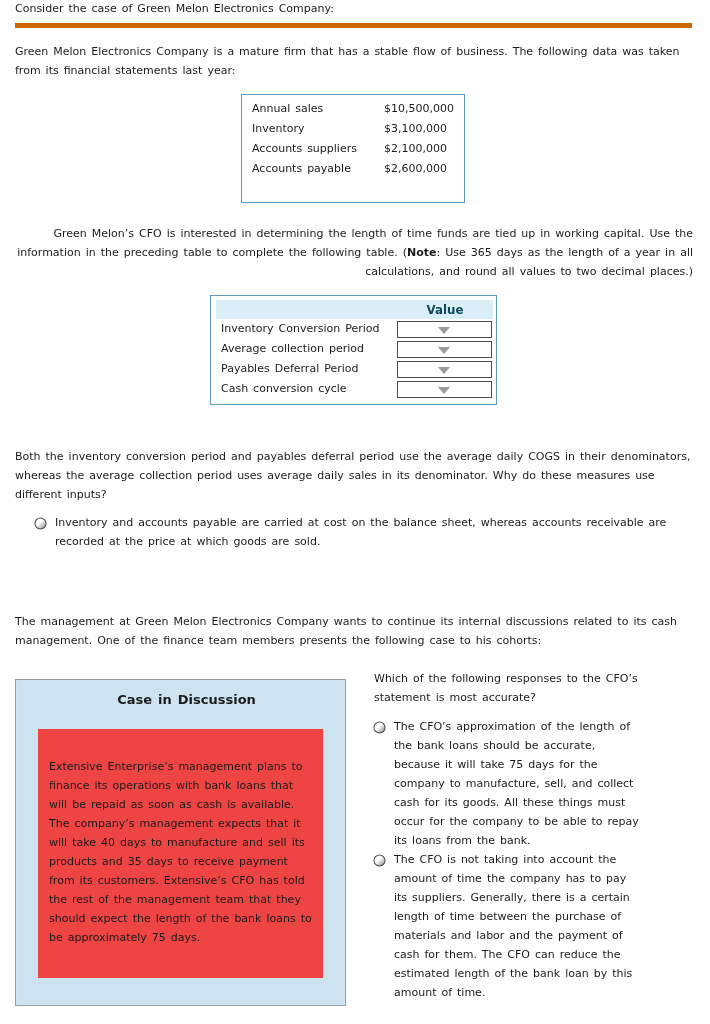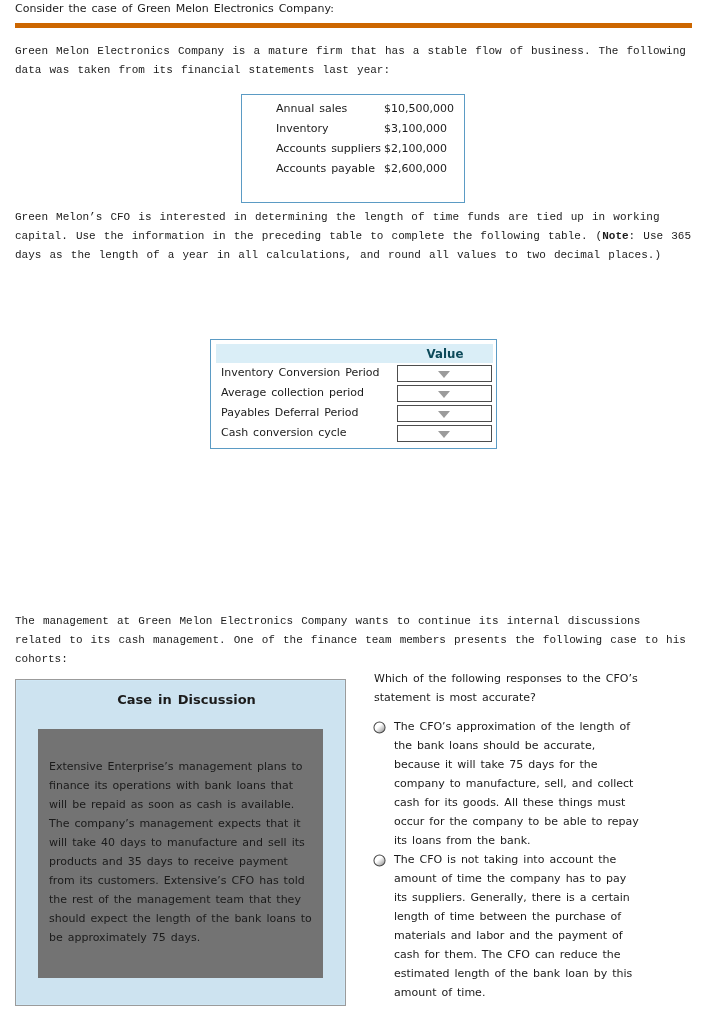--- a/index.html
+++ b/index.html
@@ -3,50 +3,50 @@
 <meta charset="utf-8">
 <style>
   html,body{margin:0;padding:0;}
   body{width:710px;height:1024px;background:#ffffff;font-family:"DejaVu Sans",sans-serif;color:#1b1b1b;overflow:hidden;font-size:11px;word-spacing:1.5px;}
   .page{position:relative;width:710px;height:1024px;}
   .abs{position:absolute;}
 
   .heading{left:15px;top:2px;font-size:11px;line-height:14px;}
   .rule{left:15px;top:23px;width:677px;height:5px;background:#cc6600;}
 
-  .para{font-size:11px;line-height:19px;font-family:Liberation Mono, monospace;}
+  .para{font-size:11px;line-height:19px;}
   .para1{left:15px;top:42px;width:678px;}
-  .para2{left:15px;top:208px;width:678px;}
+  .para2{left:15px;top:224px;width:678px;text-align:right;}
   .para3{left:15px;top:447px;width:678px;}
   .para4{left:15px;top:612px;width:678px;}
 
   .datatable{left:241px;top:94px;width:224px;height:109px;border:1px solid #5b9bc4;background:#fff;padding-top:4px;box-sizing:border-box;}
   .drow{position:relative;height:20px;}
-  .dlabel{position:absolute;left:10px;top:0;font-size:11px;line-height:20px;margin-left:24px;}
+  .dlabel{position:absolute;left:10px;top:0;font-size:11px;line-height:20px;}
   .dval{position:absolute;left:142px;top:0;font-size:11px;line-height:20px;}
 
-  .valuetable{left:210px;top:295px;width:285px;height:108px;border:1px solid #5b9bc4;background:#fff;margin-top:44px;}
+  .valuetable{left:210px;top:295px;width:285px;height:108px;border:1px solid #5b9bc4;background:#fff;}
   .vhead{position:absolute;left:5px;top:4px;width:277px;height:19px;background:#daeef7;color:#0d4a5a;font-weight:bold;font-size:11.8px;line-height:21px;}
   .vhead span{position:absolute;left:181px;width:96px;text-align:center;}
   .vrow{position:relative;width:285px;height:20px;}
   .vrow:nth-of-type(2){margin-top:23px;}
   .vlabel{position:absolute;left:10px;top:0;font-size:11px;line-height:20px;}
   .vsel{position:absolute;left:186px;top:2px;width:93px;height:15px;border:1px solid #4d4d4d;background:#fff;}
   .caret{position:absolute;left:40px;top:4.5px;width:0;height:0;border-left:6px solid transparent;border-right:6px solid transparent;border-top:7.5px solid #9b9b9b;}
 
   .optlist{font-size:11px;line-height:19px;}
   .opt{position:relative;padding-left:21px;}
   .radio{position:absolute;left:0;top:3.5px;width:13px;height:13px;line-height:0;}
   .radio svg{display:block;}
   .optxt{display:block;}
   .opt1{left:34px;top:513px;width:645px;}
 
   .casebox{left:15px;top:679px;width:329px;height:325px;background:#cde3f0;border:1px solid #9b9b9b;box-shadow:inset 0 0 0 1px #cfe7f5;}
   .casetitle{text-align:center;font-weight:bold;font-size:13px;line-height:16px;padding-top:12px;padding-left:12px;}
-  .caseinner{position:absolute;left:22px;top:49px;width:285px;height:249px;background:#737373;}
+  .caseinner{position:absolute;left:22px;top:49px;width:285px;height:249px;background:#ef4444;}
   .casebody{font-size:11px;line-height:19px;padding:28px 11px 0 11px;}
 
   .q2prompt{left:374px;top:669px;width:300px;font-size:11px;line-height:19px;}
   .opt2{left:373px;top:717px;width:268px;}
 </style>
 </head>
 <body>
 
 <div class="page">
 
@@ -104,22 +104,31 @@
     <div class="vrow">
         <span class="vlabel">Payables Deferral Period</span>
         <span class="vsel"><span class="vtxt"></span><span class="caret"></span></span>
       </div>
     <div class="vrow">
         <span class="vlabel">Cash conversion cycle</span>
         <span class="vsel"><span class="vtxt"></span><span class="caret"></span></span>
       </div>
   </div>
 
+  <div class="abs para para3">Both the inventory conversion period and payables deferral period use the average daily COGS in their denominators, whereas the average collection period uses average daily sales in its denominator. Why do these measures use different inputs?</div>
 
   <div class="abs optlist opt1">
+    <div class="opt">
+        <span class="radio">
+          <svg width="13" height="13" viewBox="0 0 13 13" aria-hidden="true">
+            <circle cx="6.5" cy="6.5" r="5.55" fill="url(#radioGrad)" stroke="#4a4a4a" stroke-width="1.05"></circle>
+          </svg>
+        </span>
+        <span class="optxt">Inventory and accounts payable are carried at cost on the balance sheet, whereas accounts receivable are recorded at the price at which goods are sold.</span>
+      </div>
   </div>
 
   <div class="abs para para4">The management at Green Melon Electronics Company wants to continue its internal discussions related to its cash management. One of the finance team members presents the following case to his cohorts:</div>
 
   <div class="abs casebox">
     <div class="casetitle">Case in Discussion</div>
     <div class="caseinner">
         <div class="casebody">Extensive Enterprise’s management plans to finance its operations with bank loans that will be repaid as soon as cash is available. The company’s management expects that it will take 40 days to manufacture and sell its products and 35 days to receive payment from its customers. Extensive’s CFO has told the rest of the management team that they should expect the length of the bank loans to be approximately 75 days.</div>
       </div>
   </div>

